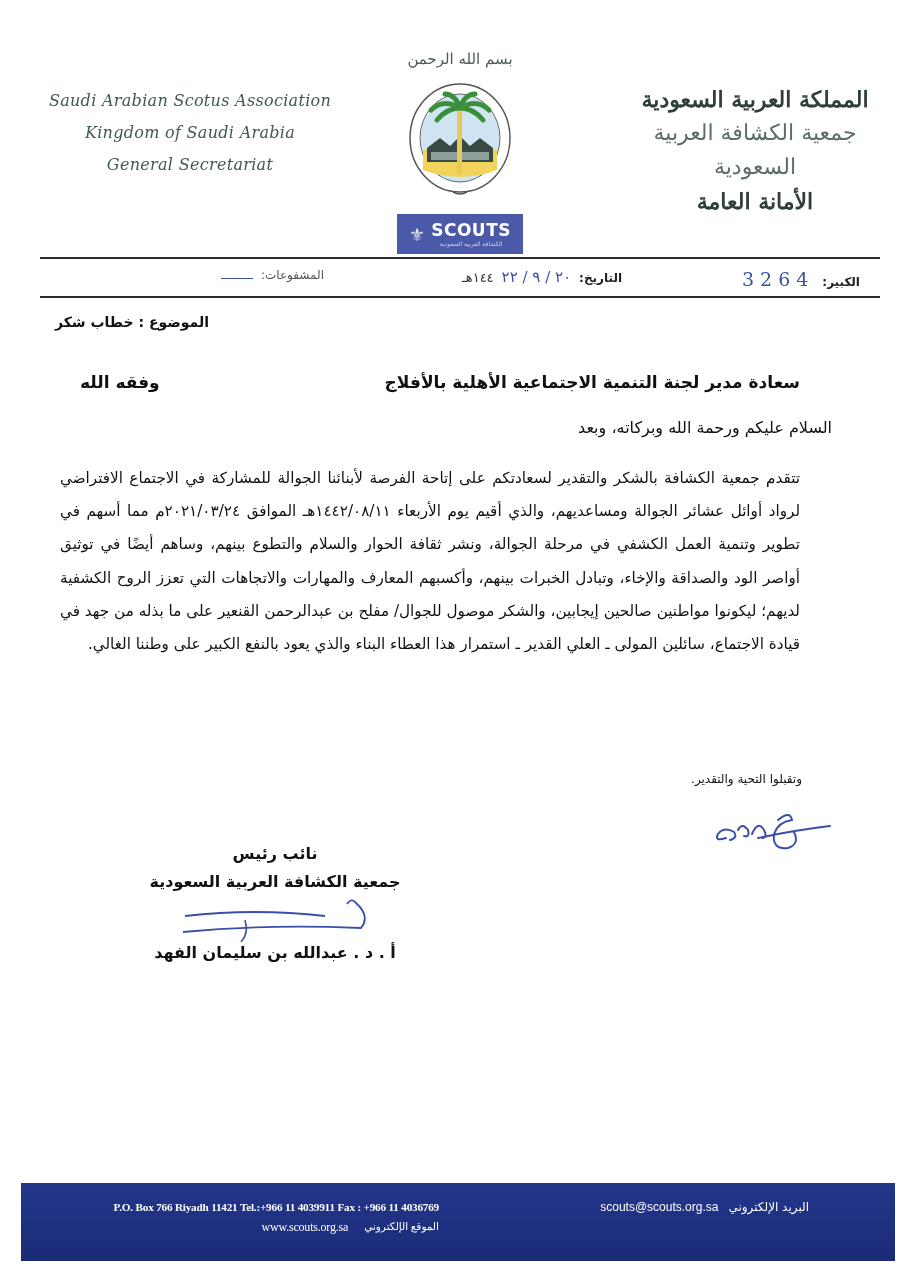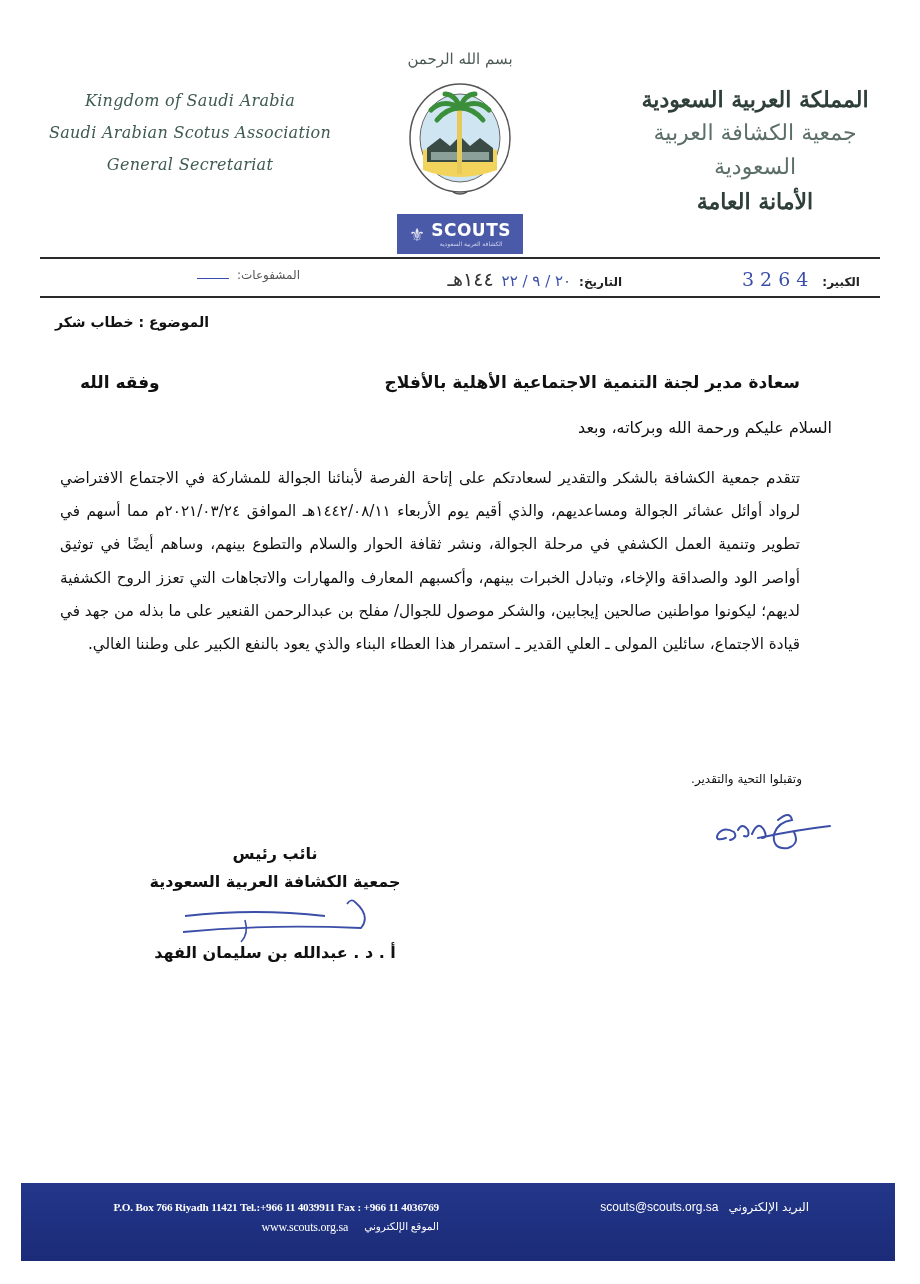--- a/index.html
+++ b/index.html
@@ -37,22 +37,22 @@
   .rule.bottom { top: 296px; }
   .refrow {
     position: absolute; left: 40px; top: 262px; width: 840px; height: 32px;
     direction: rtl; font-size: 12px; color: #333;
   }
   .ref-item { position: absolute; top: 6px; display: flex; align-items: baseline; gap: 8px; direction: rtl; }
   .ref-label { font-weight: bold; font-size: 12px; color: #222; }
   .ref-hand { font-family: "DejaVu Serif", serif; color: #3b4fa8; font-size: 19px; letter-spacing: 6px; }
   .ref-number { right: 20px; }
   .ref-date { right: 258px; }
-  .ref-date .suffix { font-size: 19px; color: #333; }
-  .ref-attach { right: 580px; }
+  .ref-date .suffix { font-size: 13px; color: #333; }
+  .ref-attach { right: 556px; }
   .ref-attach .ref-label { font-weight: normal; color: #555; }
   .ref-attach .dash { display: inline-block; width: 32px; height: 1.5px; background: #3b4fa8; margin-bottom: 4px; }
 
   .subject {
     position: absolute; left: 55px; top: 314px; direction: rtl;
     font-weight: bold; font-size: 14px; color: #111;
   }
 
   
   .addressee {
@@ -96,22 +96,22 @@
   .f-en .web { font-weight: normal; font-size: 12px; display: flex; justify-content: flex-end; gap: 16px; }
   .f-ar { position: absolute; right: 26px; top: 14px; width: 400px; direction: rtl; text-align: right; font-size: 10.5px; line-height: 20px; font-weight: bold; }
   .f-ar .mail { font-weight: normal; font-size: 12px; display: flex; gap: 10px; padding-right: 60px; }
   .f-ar .mail .addr { direction: ltr; font-family: "Liberation Sans", sans-serif; }
   .f-en .web .lbl { direction: rtl; font-size: 10.5px; }
 </style>
 </head>
 <body>
 
 <div class="hdr-left">
+  <div>Saudi Arabian Scotus Association</div>
   <div>Kingdom of Saudi Arabia</div>
-  <div>Saudi Arabian Scotus Association</div>
   <div>General Secretariat</div>
 </div>
 
 <div class="hdr-center">
   <div class="basmala">بسم الله الرحمن الرحيم</div>
   <svg class="emblem" viewBox="0 0 110 120">
     <ellipse cx="55" cy="58" rx="50" ry="54" fill="#fff" stroke="#555" stroke-width="1.5"></ellipse>
     <ellipse cx="55" cy="58" rx="40" ry="44" fill="#cfe6f2" stroke="#666" stroke-width="1"></ellipse>
     <path d="M18 70 Q55 62 92 70 L92 90 Q55 104 18 90 Z" fill="#f2d45c"></path>
     <path d="M22 68 L35 58 L45 66 L55 56 L65 66 L75 58 L88 68 L88 82 L22 82 Z" fill="#3a4a44"></path>

